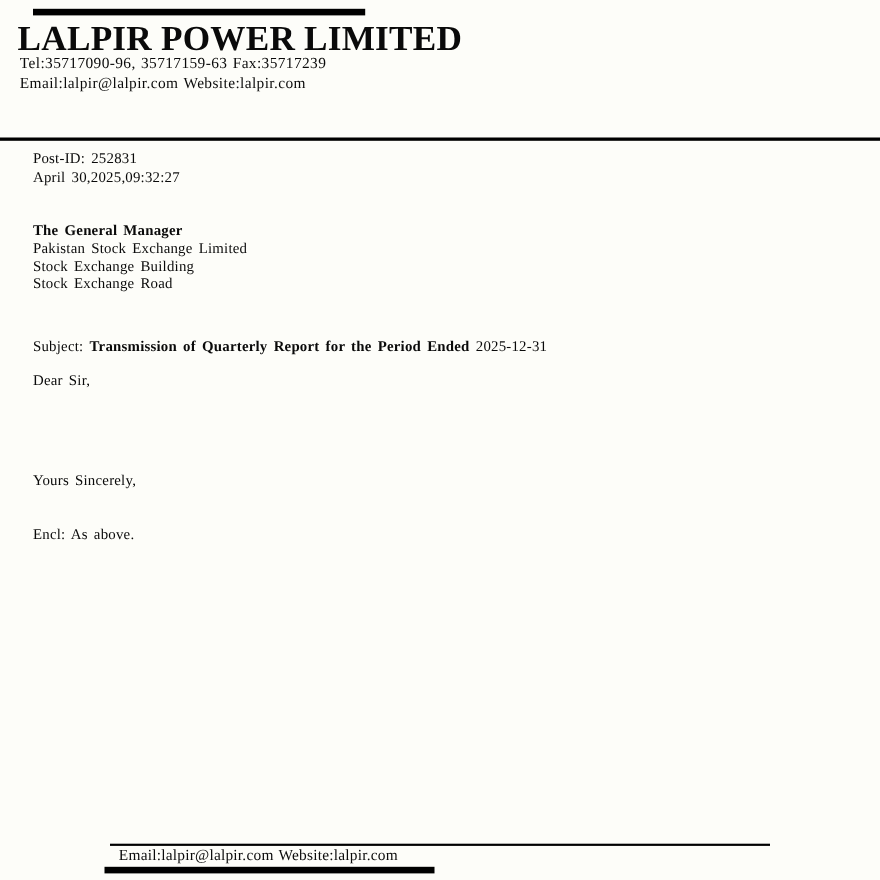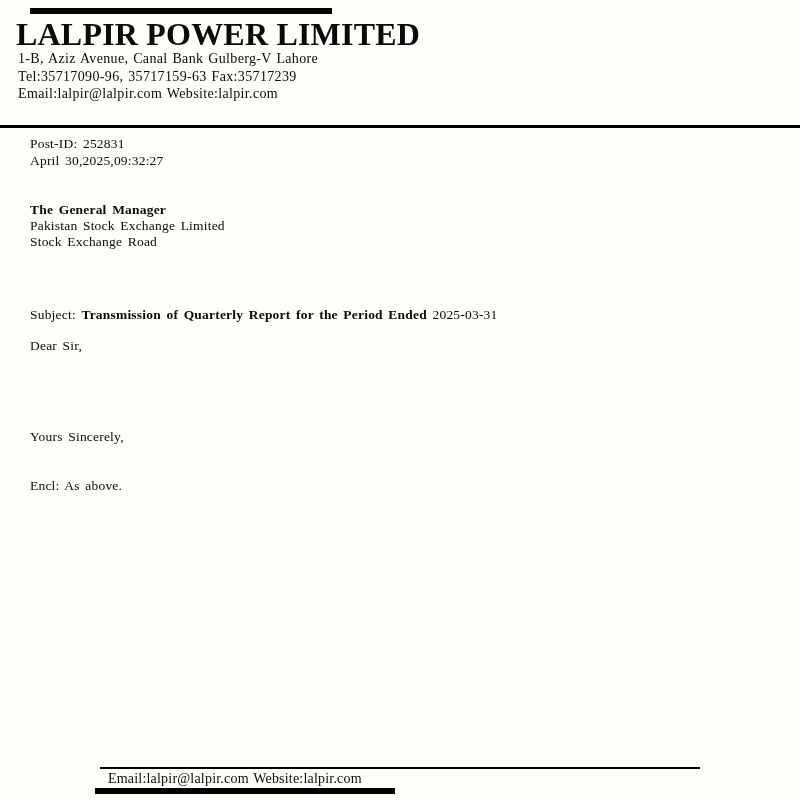--- a/index.html
+++ b/index.html
@@ -70,42 +70,42 @@
   }
 </style>
 </head>
 <body>
 
 <div class="abs top-rule"></div>
 
 <header>
   <h1 class="abs company-title">LALPIR POWER LIMITED</h1>
   <div class="abs letterhead-address">
-    <div>1-B, Aziz Avenue, Canal Bank Gulberg-V Lahore</div>
     <div>Tel:35717090-96, 35717159-63 Fax:35717239</div>
     <div>Email:lalpir@lalpir.com Website:lalpir.com</div>
   </div>
 </header>
 
 <div class="abs header-divider"></div>
 
 <main>
   <div class="abs doc-text meta-block">
     <div>Post-ID: 252831</div>
     <div>April 30,2025,09:32:27</div>
   </div>
 
   <div class="abs doc-text recipient-block">
     <div class="bold">The General Manager</div>
     <div>Pakistan Stock Exchange Limited</div>
+    <div>Stock Exchange Building</div>
     <div>Stock Exchange Road</div>
   </div>
 
   <div class="abs doc-text subject-line">
-    <span>Subject:</span><span> </span><span class="bold">Transmission of Quarterly Report for the Period Ended</span><span> </span><span>2025-03-31</span>
+    <span>Subject:</span><span> </span><span class="bold">Transmission of Quarterly Report for the Period Ended</span><span> </span><span>2025-12-31</span>
   </div>
 
   <div class="abs doc-text salutation">Dear Sir,</div>
 
   <div class="abs doc-text body-paragraph">
     <br>
   </div>
 
   <div class="abs doc-text closing">Yours Sincerely,</div>
 

